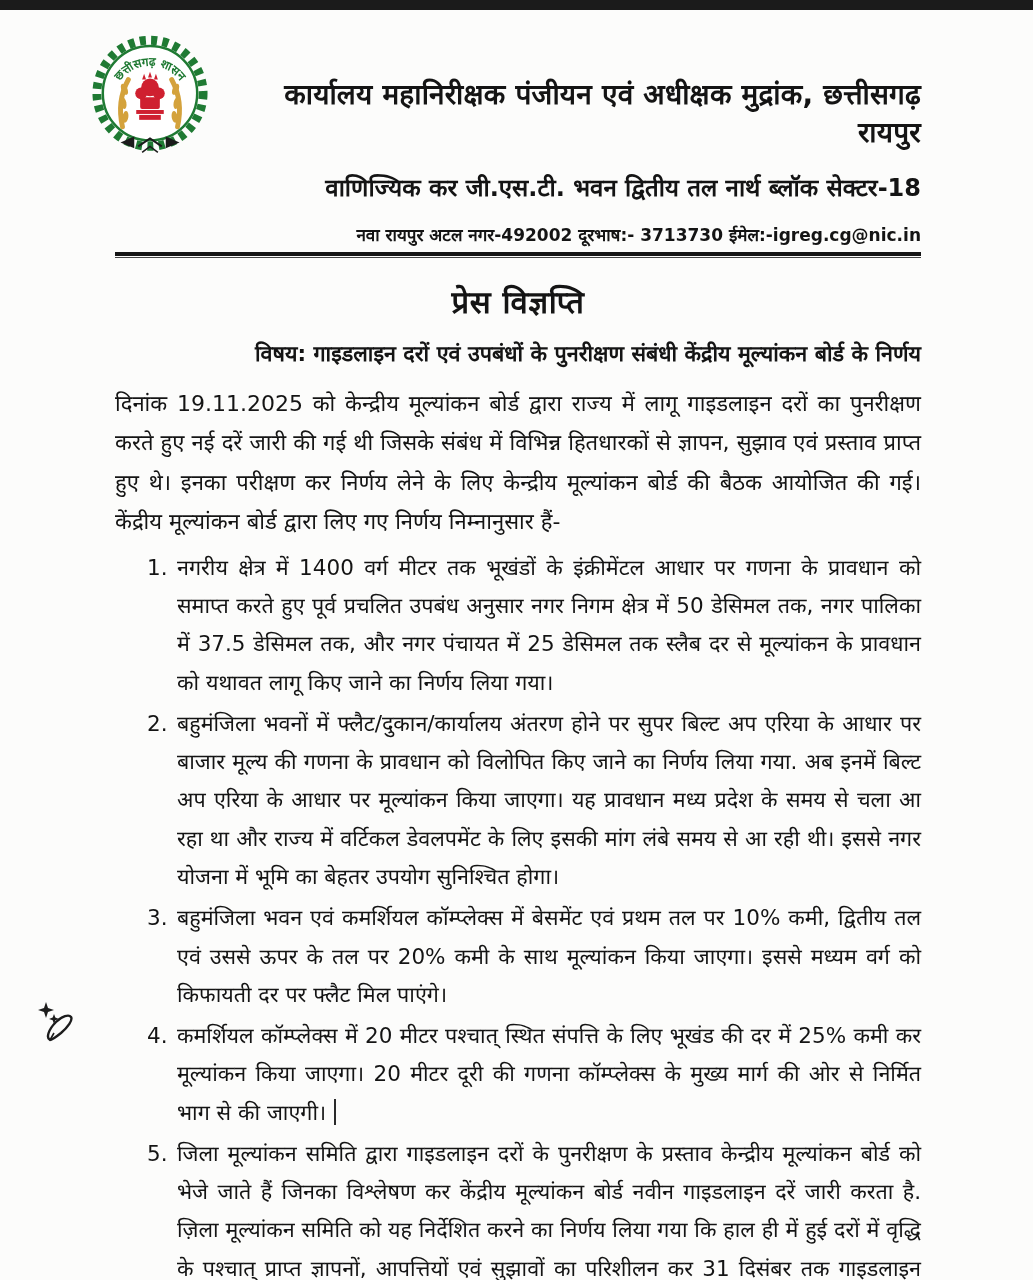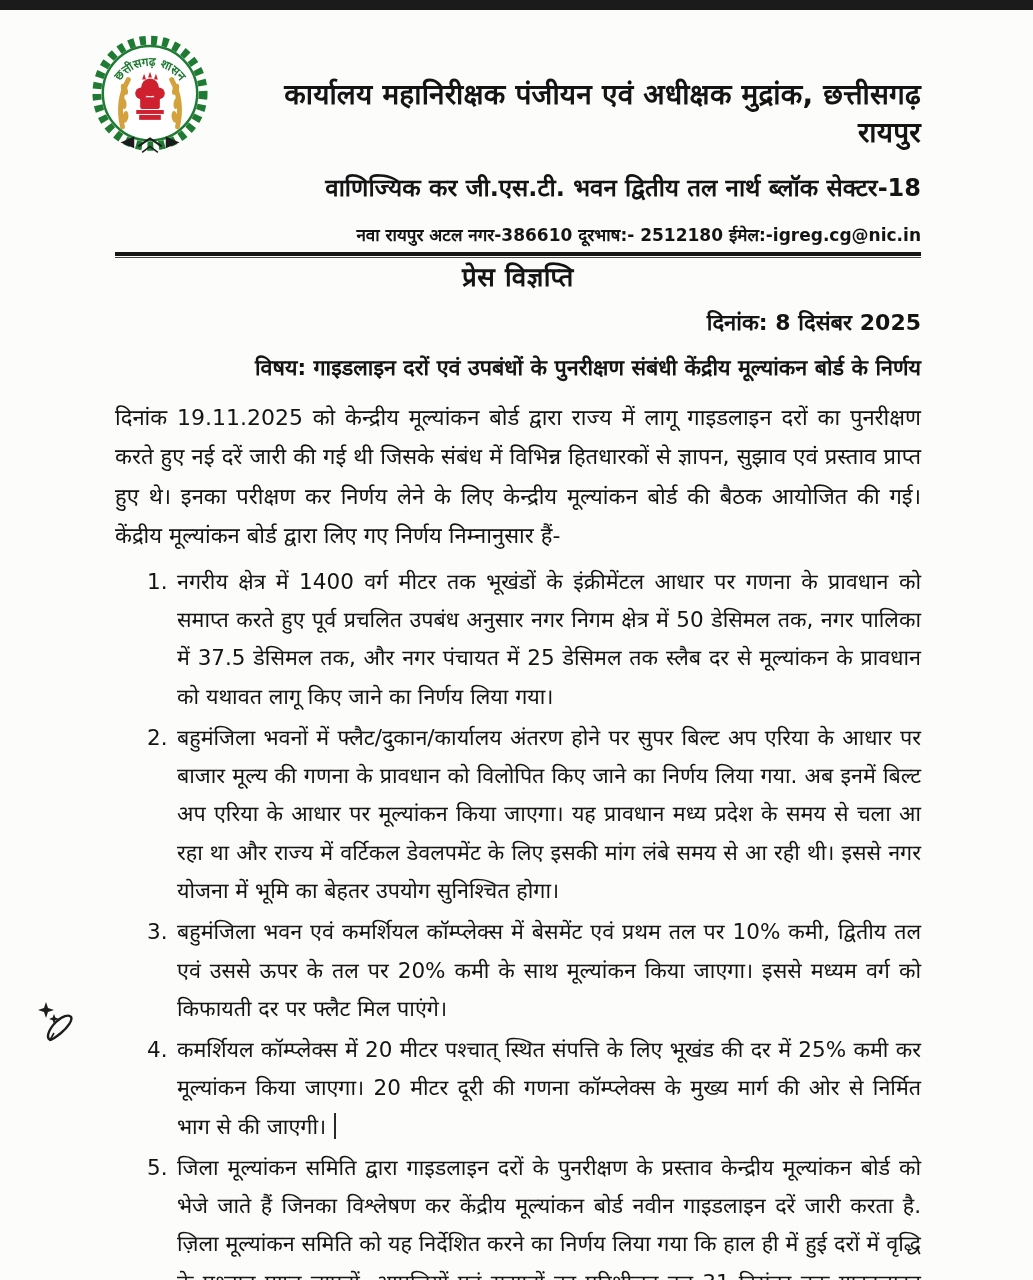--- a/index.html
+++ b/index.html
@@ -55,22 +55,23 @@
   .rule {
     border: none;
     border-top: 4px solid #161616;
     border-bottom: 1px solid #444;
     height: 6px;
     margin-top: 6px;
   }
   
   .doc-title {
     text-align: center;
-    font-size: 26px;
-    font-weight: bold;
+    font-size: 31px;
+    font-weight: bold;
+    margin-top: 22px;
     letter-spacing: 0.5px;
   }
   .date-line {
     text-align: right;
     font-size: 22px;
     font-weight: bold;
     margin-top: 12px;
   }
   .subject-line {
     font-size: 21.5px;
@@ -168,29 +169,28 @@
           <path d="M30 112 L44 106 L44 118 Z"></path>
           <path d="M90 112 L76 106 L76 118 Z"></path>
         </g>
         <path d="M48 116 L60 108 L72 116" fill="none" stroke="#1b1b1b" stroke-width="2"></path>
         <path d="M52 122 L60 116 L68 122" fill="none" stroke="#1b1b1b" stroke-width="1.6"></path>
       </svg>
     </div>
     <div class="letterhead-text">
       <div class="org-line1">कार्यालय महानिरीक्षक पंजीयन एवं अधीक्षक मुद्रांक, छत्तीसगढ़ रायपुर</div>
       <div class="org-line2">वाणिज्यिक कर जी.एस.टी. भवन द्वितीय तल नार्थ ब्लॉक सेक्टर-18</div>
-      <div class="address-line">नवा रायपुर अटल नगर-386610 दूरभाष:- 2512180 ईमेल:-igreg.cg@nic.in</div>
+      <div class="address-line">नवा रायपुर अटल नगर-492002 दूरभाष:- 3713730 ईमेल:-igreg.cg@nic.in</div>
     </div>
   </div>
 
   <div class="rule"></div>
 
   <div class="doc-title">प्रेस विज्ञप्ति</div>
 
-  <div class="date-line">दिनांक: 8 दिसंबर 2025</div>
 
   <div class="subject-line">विषय: गाइडलाइन दरों एवं उपबंधों के पुनरीक्षण संबंधी केंद्रीय मूल्यांकन बोर्ड के निर्णय</div>
 
   <div class="intro">दिनांक 19.11.2025 को केन्द्रीय मूल्यांकन बोर्ड द्वारा राज्य में लागू गाइडलाइन दरों का पुनरीक्षण करते हुए नई दरें जारी की गई थी जिसके संबंध में विभिन्न हितधारकों से ज्ञापन, सुझाव एवं प्रस्ताव प्राप्त हुए थे। इनका परीक्षण कर निर्णय लेने के लिए केन्द्रीय मूल्यांकन बोर्ड की बैठक आयोजित की गई। केंद्रीय मूल्यांकन बोर्ड द्वारा लिए गए निर्णय निम्नानुसार हैं-</div>
 
   <div class="decision-list">
       <div class="decision">
         <span class="num">1.</span>
         <span class="txt">नगरीय क्षेत्र में 1400 वर्ग मीटर तक भूखंडों के इंक्रीमेंटल आधार पर गणना के प्रावधान को समाप्त करते हुए पूर्व प्रचलित उपबंध अनुसार नगर निगम क्षेत्र में 50 डेसिमल तक, नगर पालिका में 37.5 डेसिमल तक, और नगर पंचायत में 25 डेसिमल तक स्लैब दर से मूल्यांकन के प्रावधान को यथावत लागू किए जाने का निर्णय लिया गया।</span>
       </div>

